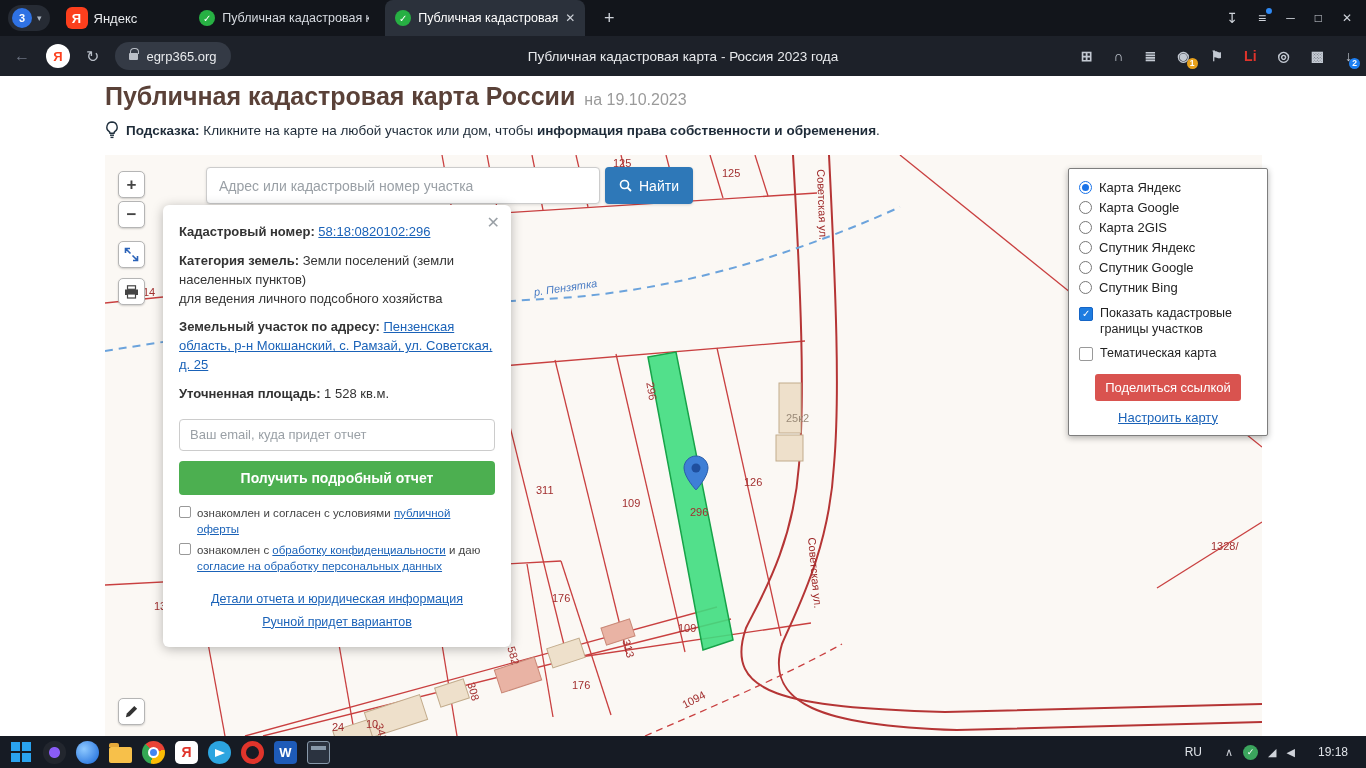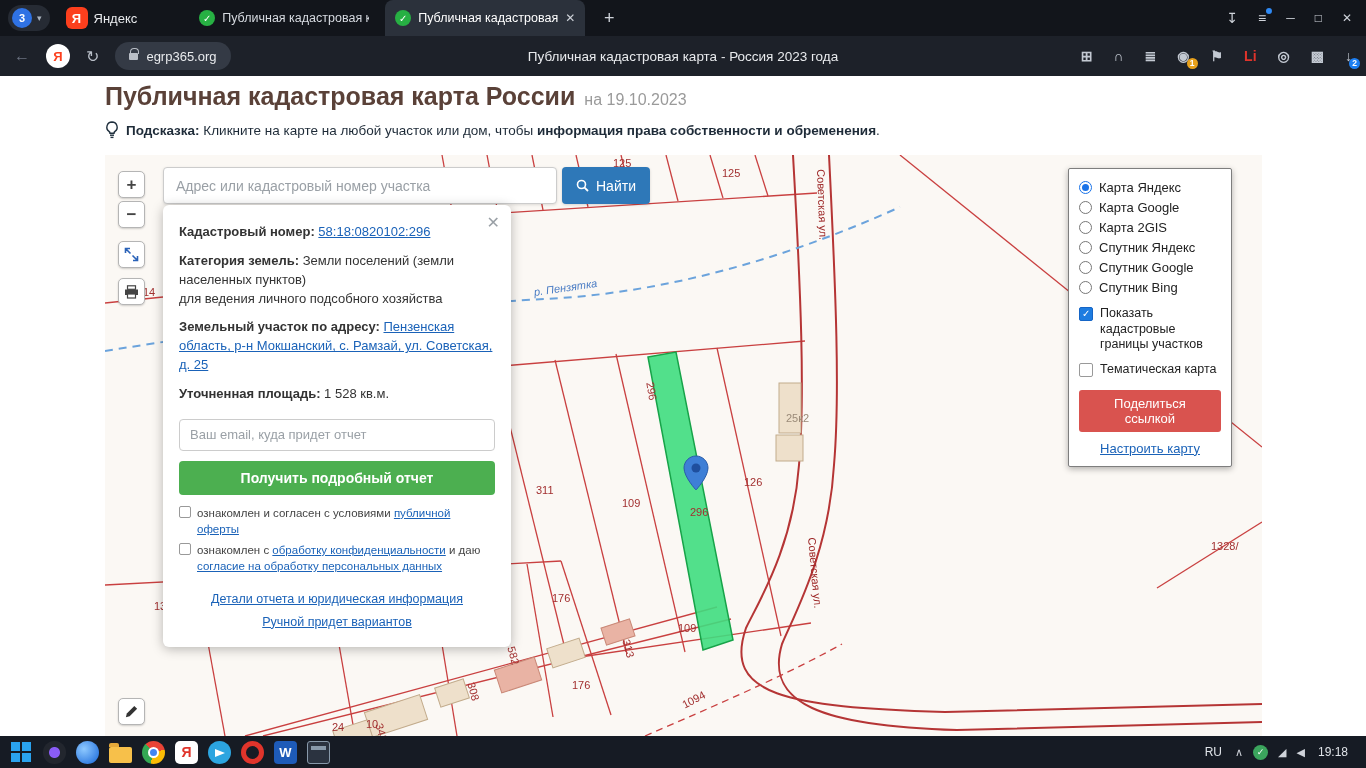--- a/index.html
+++ b/index.html
@@ -52,39 +52,39 @@
   .mlabel.street{color:#9c2525;}
   .mlabel.bld{color:#9a8a78;}
   .pin{position:absolute;left:578px;top:300px;}
 
   .mapctl{position:absolute;width:27px;height:27px;background:#fff;border:1px solid #b5b5b5;border-radius:5px;display:grid;place-items:center;font-size:17px;font-weight:bold;color:#444;box-shadow:0 1px 2px rgba(0,0,0,.18);cursor:pointer;}
   .ctl-zi{left:118px;top:95px;} .ctl-zo{left:118px;top:125px;}
   .ctl-ex{left:118px;top:165px;} .ctl-pr{left:118px;top:202px;}
   .ctl-pc{left:118px;top:622px;}
 
   .searchbar{position:absolute;left:163px;top:91px;display:flex;gap:5px;}
-  .searchbar input{width:394px;height:37px;border:1px solid #ccc;border-radius:4px;padding:0 12px;font-size:14px;color:#333;box-shadow:0 1px 3px rgba(0,0,0,.12);outline:none;}
+  .searchbar input{width:394px;height:37px;border:1px solid #ccc;border-radius:4px;padding:0 12px;font-size:14px;color:#333;box-shadow:0 1px 3px rgba(0,0,0,.12);outline:none;margin-left:43px;}
   .searchbar input::placeholder{color:#9aa0a6;}
   .btn-find{height:37px;padding:0 14px;background:#2e78b8;border:none;border-radius:4px;color:#fff;font-size:14px;display:flex;align-items:center;gap:7px;cursor:pointer;box-shadow:0 1px 3px rgba(0,0,0,.15);}
 
   
   .popup{position:absolute;left:163px;top:129px;width:348px;background:#fff;border-radius:6px;box-shadow:0 2px 12px rgba(0,0,0,.28);padding:18px 16px 14px;font-size:13px;color:#333;}
   .popup .close{position:absolute;right:11px;top:8px;color:#9aa0a6;font-size:16px;cursor:pointer;}
   .p-row{margin-bottom:10px;line-height:1.45;}
   .p-row .b{font-weight:bold;}
   a.lnk{color:#1a62b8;text-decoration:underline;}
   .email{width:100%;height:32px;border:1px solid #ccc;border-radius:4px;padding:0 10px;font-size:13px;margin:5px 0 10px;outline:none;}
   .email::placeholder{color:#9aa0a6;}
   .btn-report{width:100%;height:34px;background:#4caf50;border:none;border-radius:4px;color:#fff;font-size:14px;font-weight:bold;margin-bottom:10px;cursor:pointer;}
   .cbrow{display:flex;gap:6px;font-size:11.5px;color:#444;line-height:1.4;margin-bottom:5px;align-items:flex-start;}
   .cb-sm{width:12px;height:12px;border:1px solid #999;border-radius:2px;background:#fff;flex:none;margin-top:1px;cursor:pointer;}
   .p-links{text-align:center;margin-top:14px;line-height:1.8;font-size:12.5px;}
 
   
-  .layers{position:absolute;left:1068px;top:92px;width:164px;background:#fff;border:1px solid #7e7e7e;box-shadow:0 2px 6px rgba(0,0,0,.3);padding:8px 10px 10px;font-size:13px;color:#222;border-radius:2px;}
+  .layers{position:absolute;left:1068px;top:92px;width:200px;background:#fff;border:1px solid #7e7e7e;box-shadow:0 2px 6px rgba(0,0,0,.3);padding:8px 10px 10px;font-size:13px;color:#222;border-radius:2px;}
   .lrow{display:flex;align-items:center;gap:7px;height:20px;cursor:pointer;}
   .radio{width:13px;height:13px;border:1.5px solid #777;border-radius:50%;position:relative;flex:none;}
   .radio.sel{border-color:#1a73e8;}
   .radio.sel::after{content:"";position:absolute;inset:2px;border-radius:50%;background:#1a73e8;}
   .cbrow2{display:flex;gap:7px;align-items:flex-start;margin-top:9px;line-height:1.25;font-size:12.5px;cursor:pointer;}
   .cb{width:14px;height:14px;border:1.5px solid #999;border-radius:2px;flex:none;margin-top:1px;position:relative;background:#fff;}
   .cb.checked{background:#1e7ce0;border-color:#1565c6;}
   .cb.checked::after{content:"✓";color:#fff;font-size:10px;position:absolute;left:2px;top:0;}
   .btn-share{display:block;margin:12px auto 9px;background:#d9534f;color:#fff;border:none;border-radius:3px;padding:6px 10px;font-size:13px;cursor:pointer;}
   .cfg{display:block;text-align:center;font-size:13px;color:#1a62b8;text-decoration:underline;}
@@ -103,21 +103,21 @@
   .ic-folder::before{content:"";position:absolute;left:0;top:-4px;width:10px;height:4px;background:#e5a93a;border-radius:2px 2px 0 0;}
   .ic-chrome{border-radius:50%;background:conic-gradient(from -45deg,#ea4335 0 120deg,#fbbc05 0 240deg,#34a853 0 360deg);}
   .ic-chrome::after{content:"";position:absolute;inset:6px;background:#4285f4;border:2px solid #fff;border-radius:50%;}
   .ic-yandex{background:#fff;color:#e0342b;font-weight:bold;border-radius:5px;font-size:14px;}
   .ic-telegram{border-radius:50%;background:#2ca5e0;}
   .ic-telegram::after{content:"";position:absolute;left:7px;top:8px;border-left:10px solid #fff;border-top:4px solid transparent;border-bottom:4px solid transparent;}
   .ic-opera{border:5px solid #e0342b;border-radius:50%;background:transparent;}
   .ic-word{background:#1e5bb8;color:#fff;font-weight:bold;border-radius:4px;font-size:13px;}
   .ic-window{background:#2b3340;border:1px solid #8899aa;border-radius:3px;}
   .ic-window::before{content:"";position:absolute;left:3px;top:4px;right:3px;height:4px;background:#8899aa;}
-  .tb-right2{margin-left:auto;display:flex;align-items:center;gap:13px;color:#dfe3e8;font-size:12px;padding-right:8px;}
+  .tb-right2{margin-left:auto;display:flex;align-items:center;gap:23px;color:#dfe3e8;font-size:12px;padding-right:8px;}
   .trayic{font-size:11px;color:#cfd3da;cursor:pointer;}
   .tray-shield{width:15px;height:15px;background:#3ba55d;border-radius:50%;color:#fff;font-size:9px;display:grid;place-items:center;}
   .time{font-size:12px;cursor:default;}
 </style>
 </head>
 <body>
 
 <div class="tabbar">
   <div class="profile-chip">
     <span class="profile-circle">3</span>

